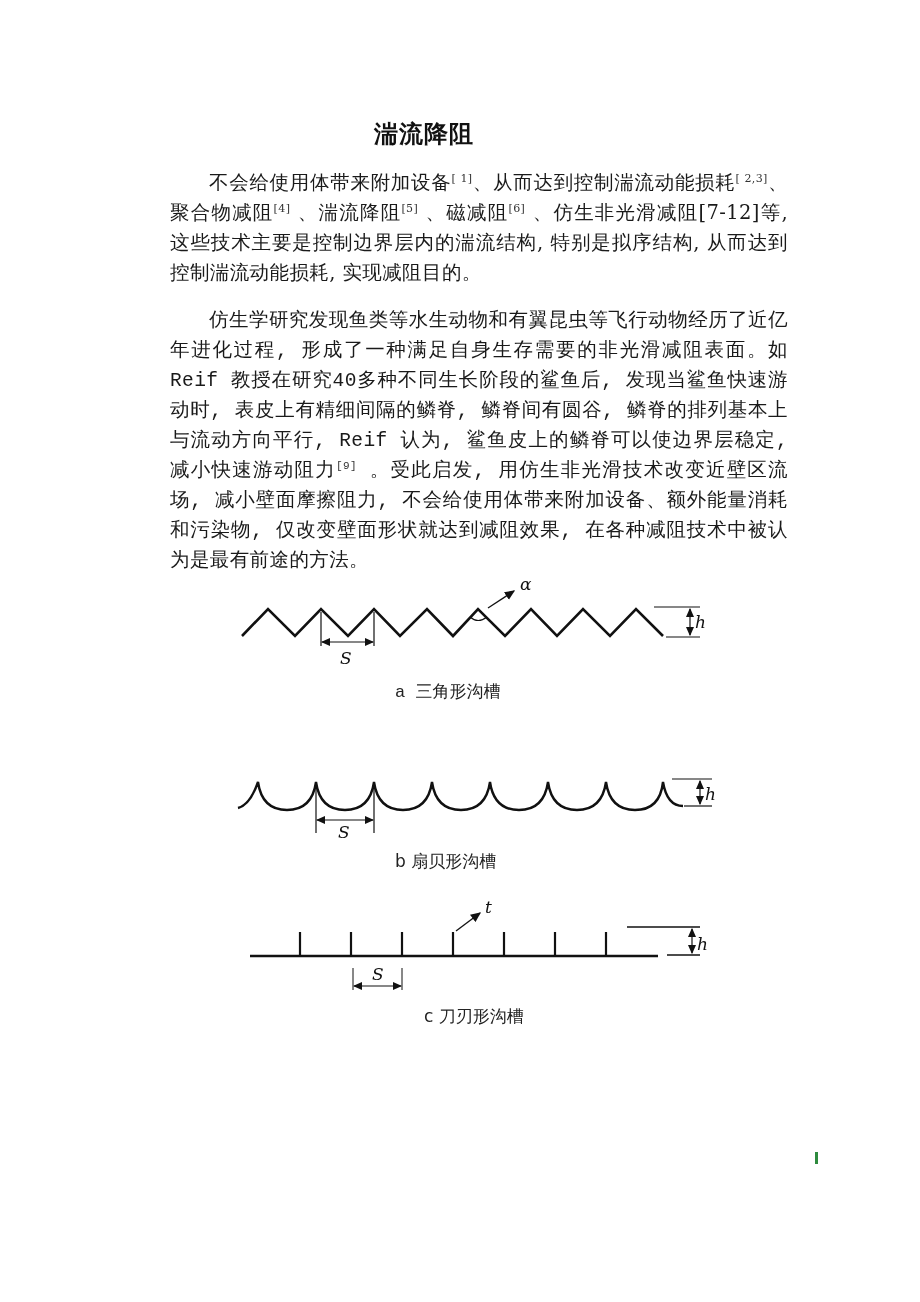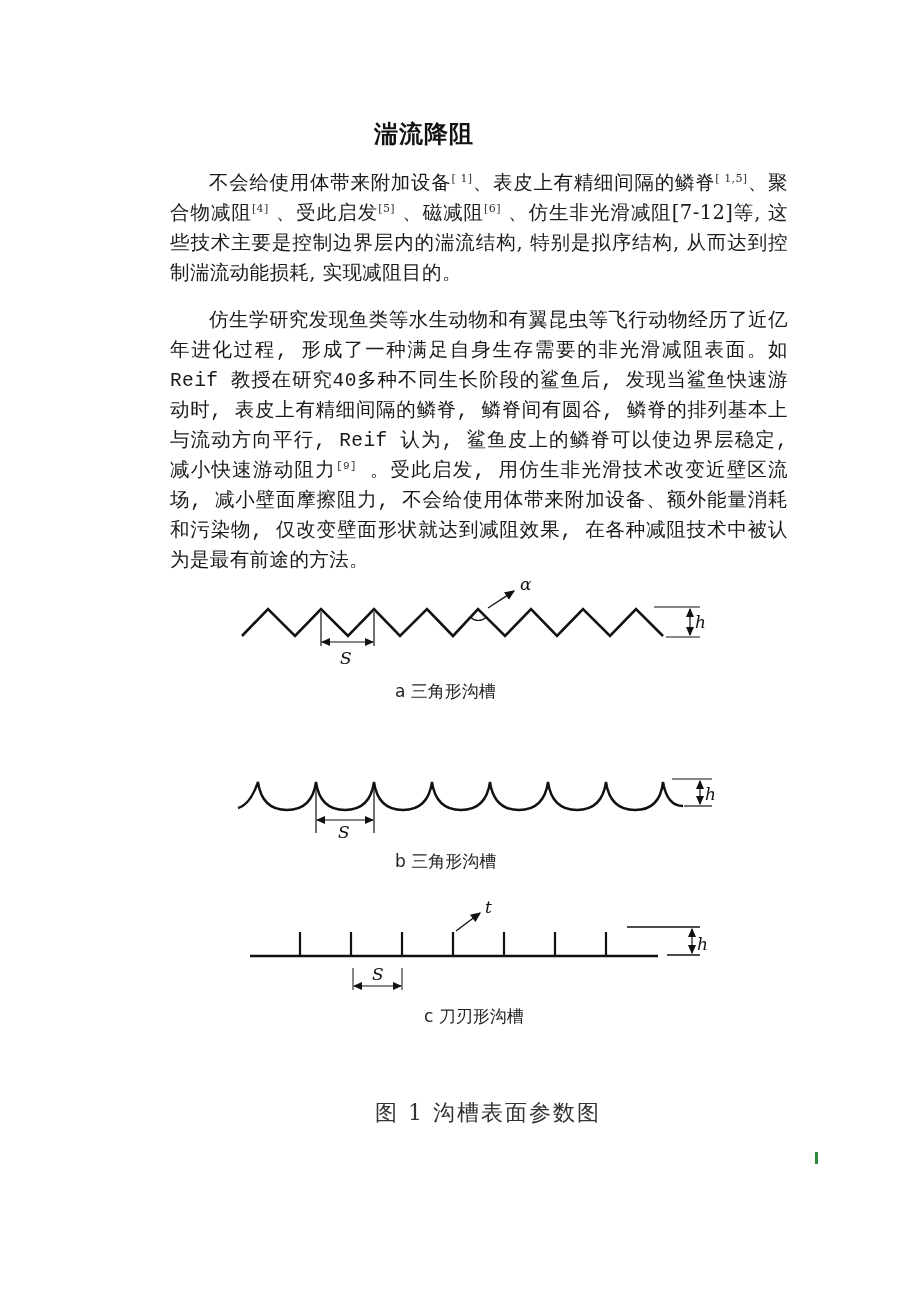--- a/index.html
+++ b/index.html
@@ -8,34 +8,34 @@
   .page { position: absolute; left: 0; top: 0; width: 920px; height: 1302px; }
   .title { position: absolute; left: 0; width: 848px; top: 118px; text-align: center;
            font-family: "DejaVu Sans", "Liberation Sans", sans-serif; font-size: 24px; font-weight: bold; letter-spacing: 1px; color:#111; }
   .para { position: absolute; left: 170px; width: 618px; font-size: 19.5px; line-height: 30px;
           text-align: justify; text-indent: 2em; color: #1a1a1a; letter-spacing: 0.4px; }
   .p1 { top: 168px; }
   .p2 { top: 306px; font-family: Liberation Mono, monospace; }
   sup { font-size: 11px; vertical-align: 7px; line-height: 0; color:#333; }
   .fig { position: absolute; left: 0; top: 0; }
   .caption { position: absolute; font-family: "DejaVu Sans", "Liberation Sans", sans-serif; font-size: 17px; color: #222; }
-  .cap-a { left: 395px; top: 680px; }
+  .cap-a { left: 395px; top: 680px; font-family: Liberation Mono, monospace; }
   .cap-b { left: 395px; top: 850px; }
   .cap-c { left: 424px; top: 1005px; }
   .fig-title { position: absolute; left: 375px; top: 1098px; font-family: "DejaVu Serif", "Liberation Serif", serif;
                font-size: 22px; color: #333; letter-spacing: 2px; }
   .mark { position: absolute; left: 815px; top: 1152px; width: 3px; height: 12px; background: #2e8b3e; }
 </style>
 </head>
 <body>
 
 <div class="page">
   <div class="title">湍流降阻</div>
 
-  <div class="para p1"><span>不会给使用体带来附加设备</span><sup>[ 1]</sup><span>、表皮上有精细间隔的鳞脊</span><sup>[ 1,5]</sup><span>、聚合物减阻</span><sup>[4]</sup><span> 、受此启发</span><sup>[5]</sup><span> 、磁减阻</span><sup>[6]</sup><span> 、仿生非光滑减阻[7-12]等, 这些技术主要是控制边界层内的湍流结构, 特别是拟序结构, 从而达到控制湍流动能损耗, 实现减阻目的。</span></div>
+  <div class="para p1"><span>不会给使用体带来附加设备</span><sup>[ 1]</sup><span>、从而达到控制湍流动能损耗</span><sup>[ 2,3]</sup><span>、聚合物减阻</span><sup>[4]</sup><span> 、湍流降阻</span><sup>[5]</sup><span> 、磁减阻</span><sup>[6]</sup><span> 、仿生非光滑减阻[7-12]等, 这些技术主要是控制边界层内的湍流结构, 特别是拟序结构, 从而达到控制湍流动能损耗, 实现减阻目的。</span></div>
   <div class="para p2"><span>仿生学研究发现鱼类等水生动物和有翼昆虫等飞行动物经历了近亿年进化过程, 形成了一种满足自身生存需要的非光滑减阻表面。如Reif 教授在研究40多种不同生长阶段的鲨鱼后, 发现当鲨鱼快速游动时, 表皮上有精细间隔的鳞脊, 鳞脊间有圆谷, 鳞脊的排列基本上与流动方向平行, Reif 认为, 鲨鱼皮上的鳞脊可以使边界层稳定, 减小快速游动阻力</span><sup>[9]</sup><span> 。受此启发, 用仿生非光滑技术改变近壁区流场, 减小壁面摩擦阻力, 不会给使用体带来附加设备、额外能量消耗和污染物, 仅改变壁面形状就达到减阻效果, 在各种减阻技术中被认为是最有前途的方法。</span></div>
 
   <svg class="fig" width="920" height="1302" viewBox="0 0 920 1302">
     <defs>
       <marker id="ah" markerWidth="8" markerHeight="8" refX="7" refY="4" orient="auto">
         <path d="M0,0.5 L8,4 L0,7.5 Z" fill="#111"></path>
       </marker>
       <marker id="ahs" markerWidth="8" markerHeight="8" refX="1" refY="4" orient="auto">
         <path d="M8,0.5 L0,4 L8,7.5 Z" fill="#111"></path>
       </marker>
@@ -97,19 +97,18 @@
       <line x1="627" y1="927" x2="700" y2="927" stroke-width="1.3"></line>
       <line x1="667" y1="955" x2="700" y2="955" stroke-width="1.3"></line>
       <line x1="692" y1="929" x2="692" y2="953" stroke-width="1.2" marker-start="url(#ahs)" marker-end="url(#ah)"></line>
     </g>
     <text x="372" y="980" font-family="DejaVu Serif, serif" font-style="italic" font-size="17" fill="#111">S</text>
     <text x="485" y="913" font-family="DejaVu Serif, serif" font-style="italic" font-size="17" fill="#111">t</text>
     <text x="697" y="950" font-family="DejaVu Serif, serif" font-style="italic" font-size="17" fill="#111">h</text>
   </svg>
 
   <div class="caption cap-a">a  三角形沟槽</div>
-  <div class="caption cap-b">b  三角形沟槽</div>
+  <div class="caption cap-b">b  扇贝形沟槽</div>
   <div class="caption cap-c">c  刀刃形沟槽</div>
 
-  <div class="fig-title">图 1   沟槽表面参数图</div>
 
   <div class="mark"></div>
 </div>
 
 </body></html>

